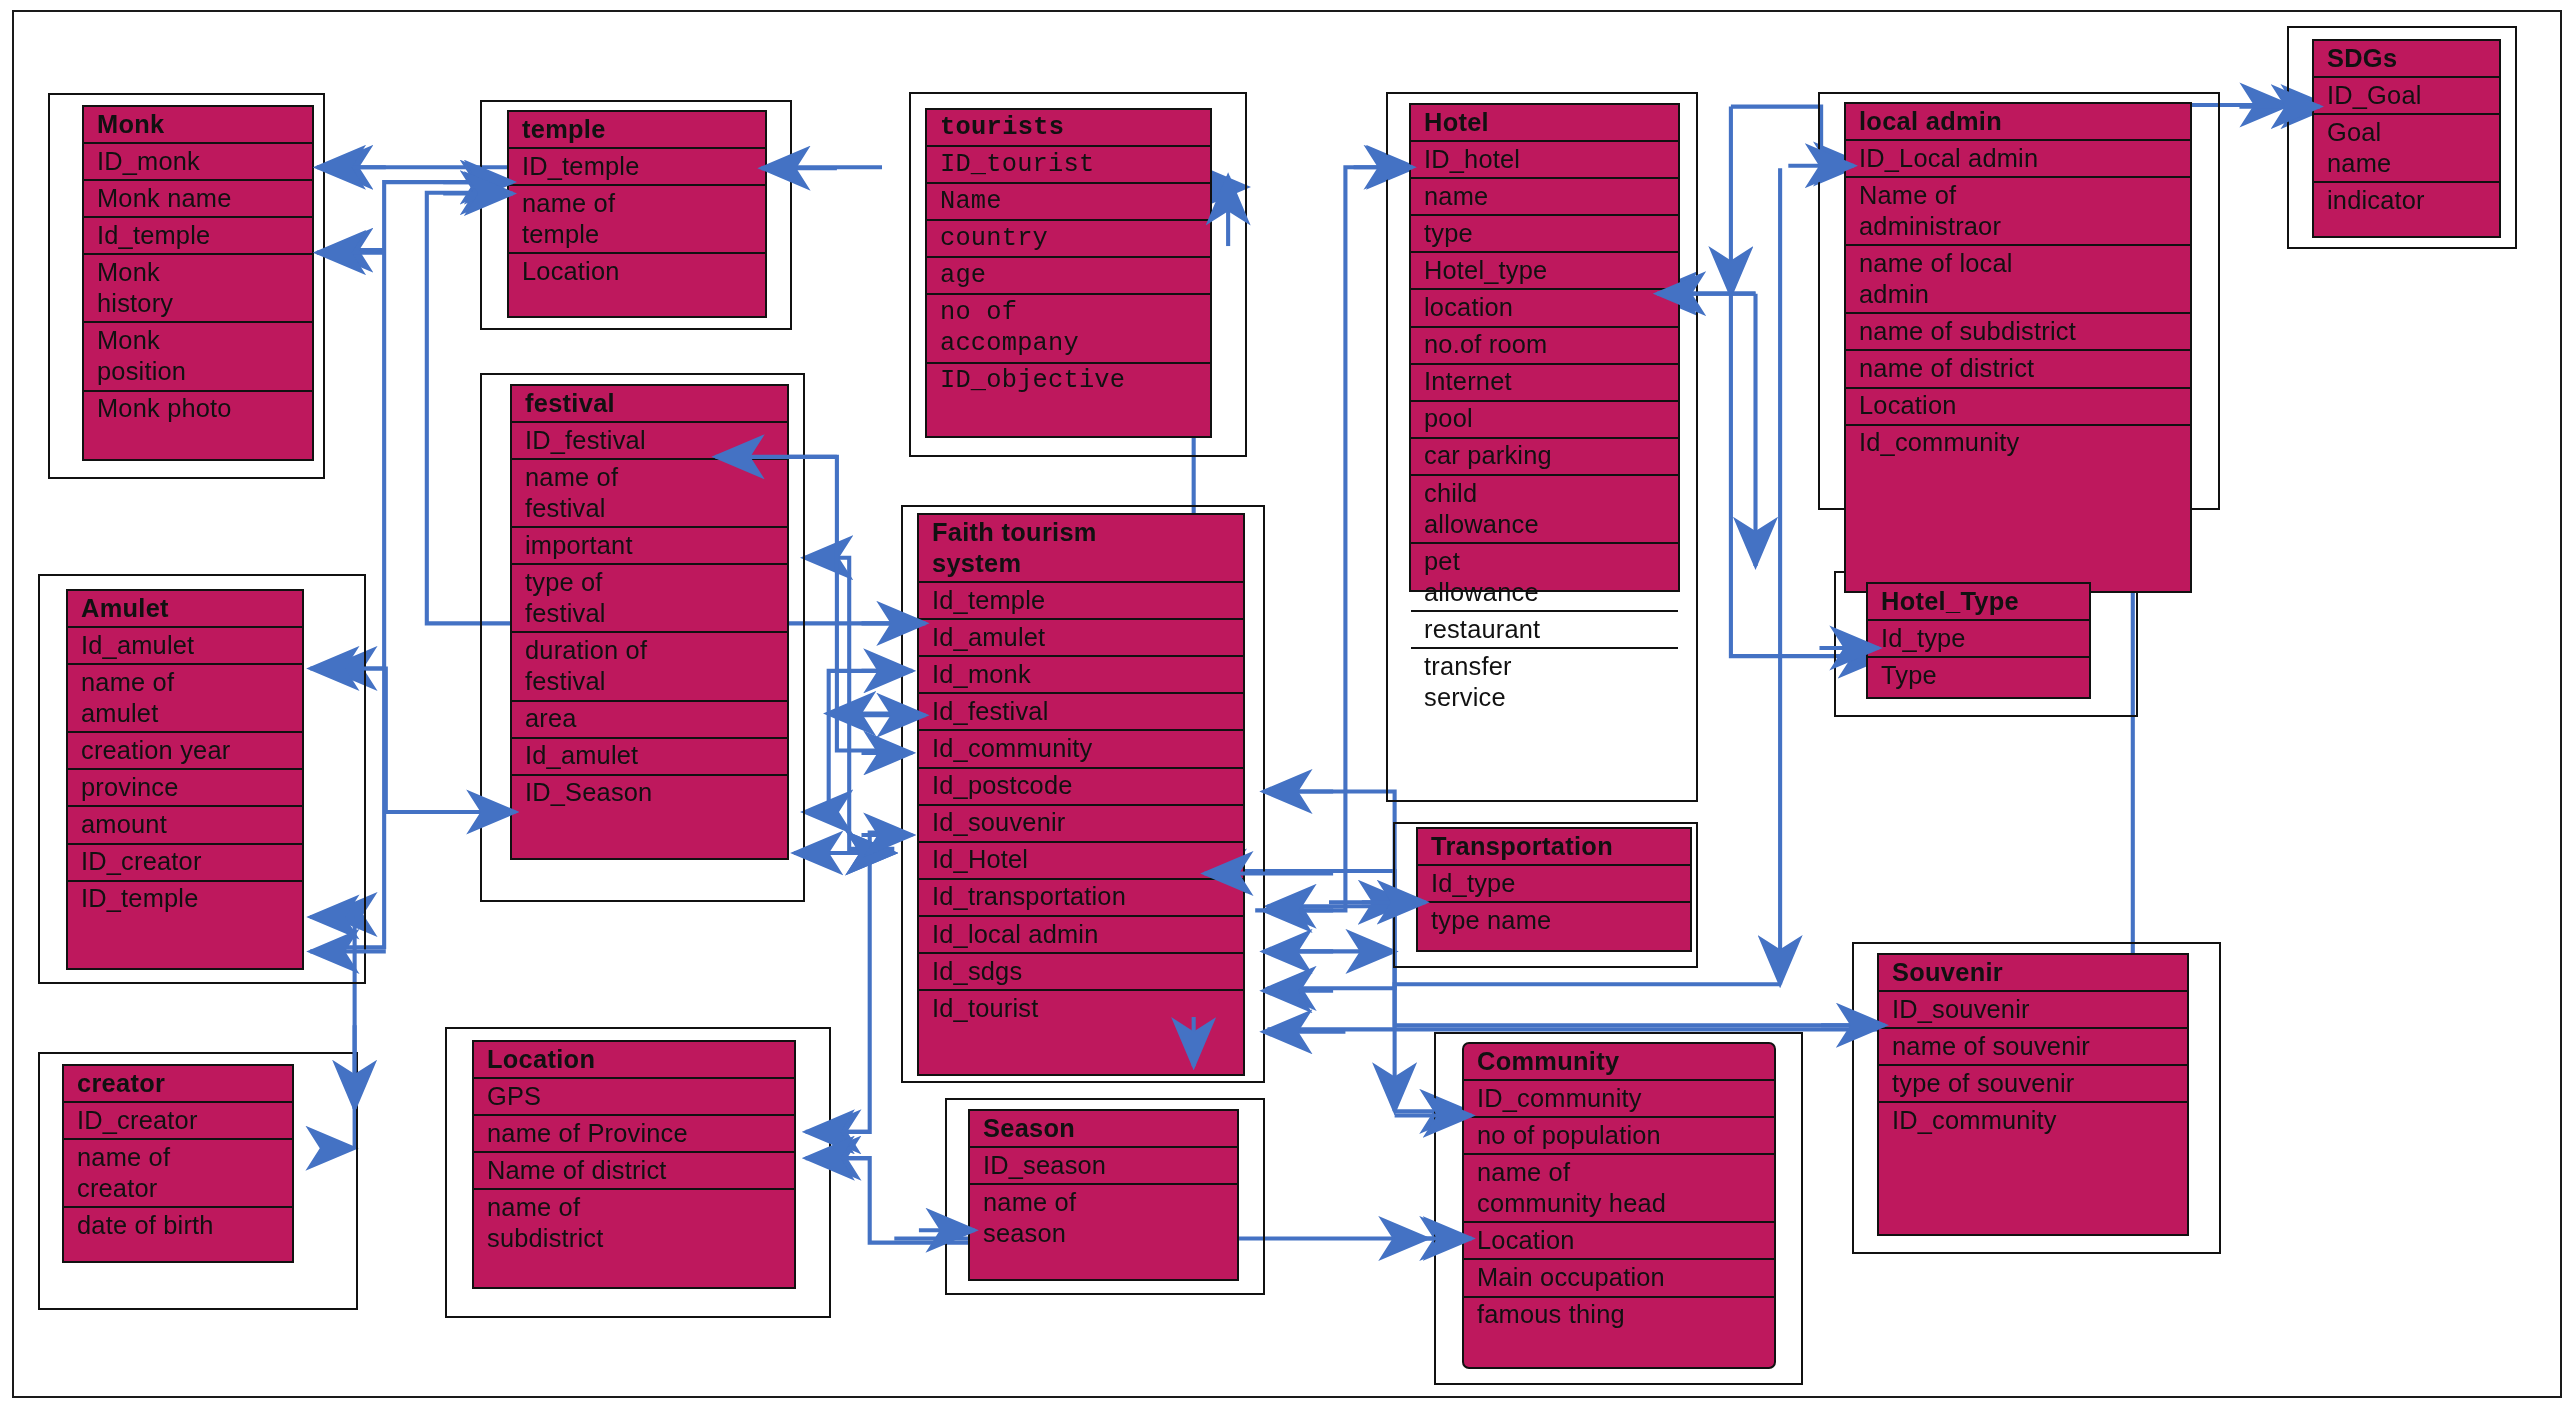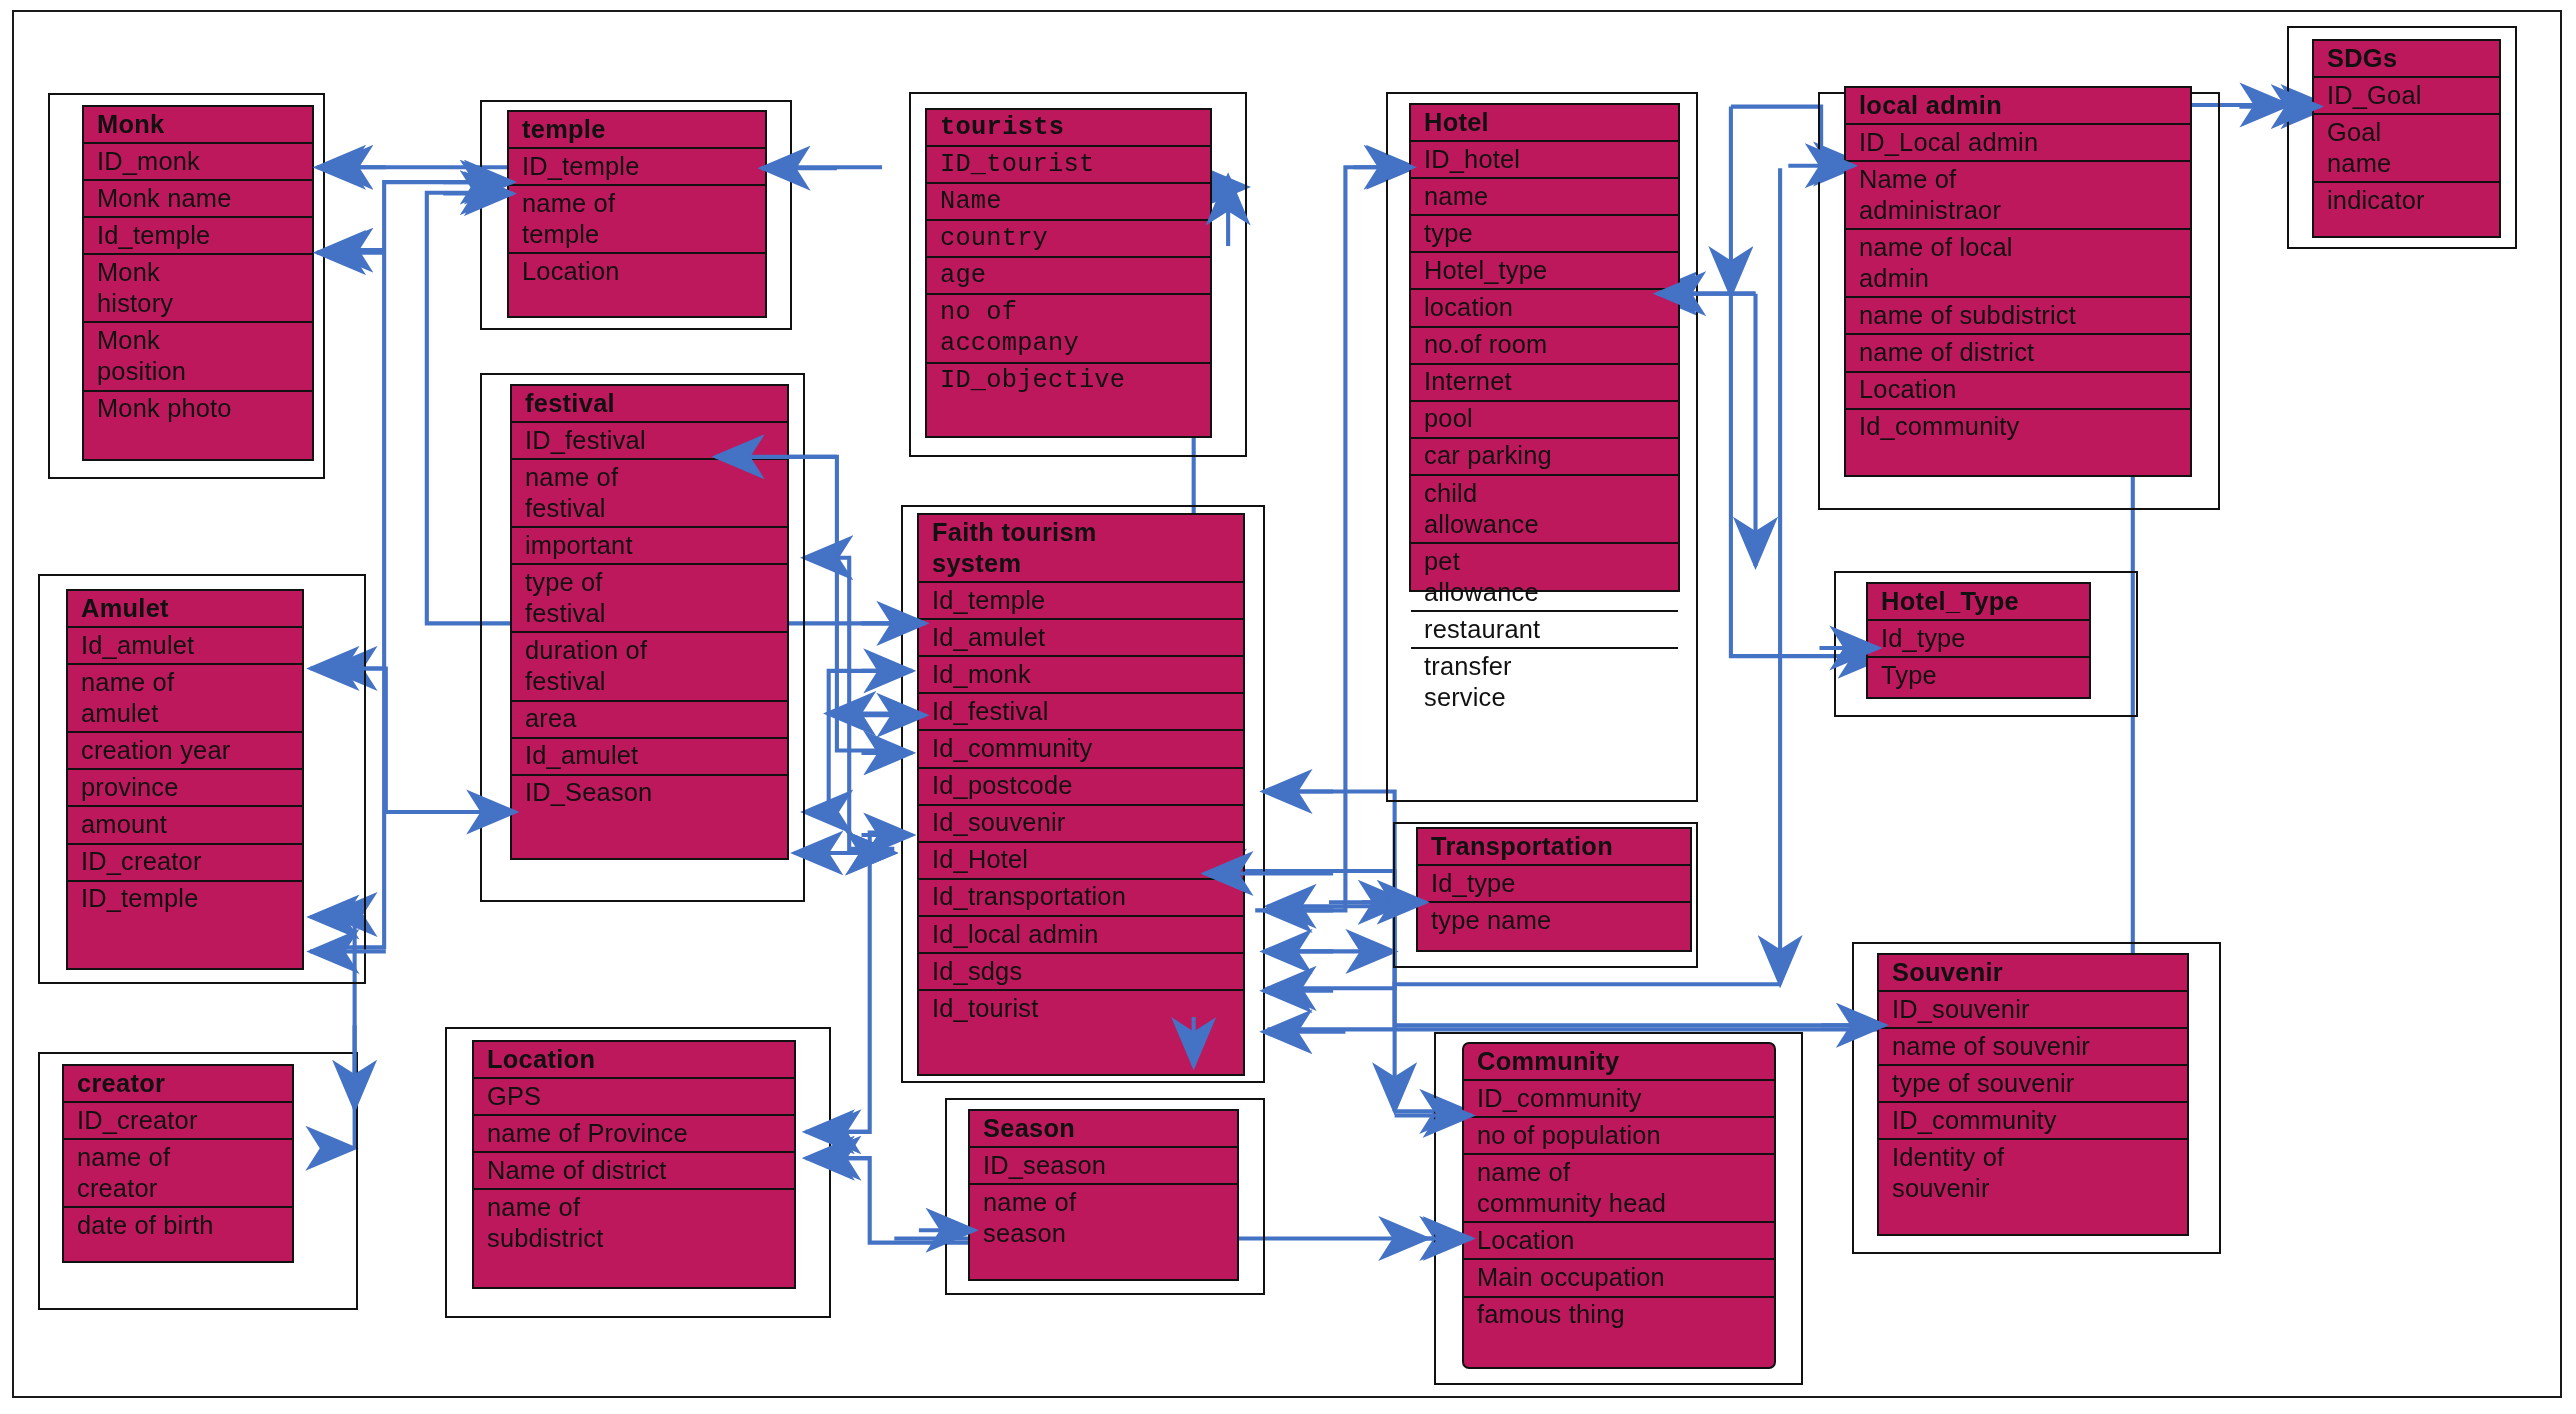--- a/index.html
+++ b/index.html
@@ -229,21 +229,21 @@
     <div class="row">child
 allowance</div>
     <div class="row">pet
 allowance</div>
     <div class="row">restaurant</div>
     <div class="row">transfer
 service</div>
   </div>
 
   <div class="entity-wrap" style="left:1818px; top:92px; width:402px; height:418px;"></div>
-  <div class="entity" style="left:1844px; top:86px; width:348px; height:391px;">
+  <div class="entity" style="left:1844px; top:102px; width:348px; height:491px;">
     <div class="row title">local admin</div>
     <div class="row">ID_Local admin</div>
     <div class="row">Name of
 administraor</div>
     <div class="row">name of local
 admin</div>
     <div class="row">name of subdistrict</div>
     <div class="row">name of district</div>
     <div class="row">Location</div>
     <div class="row">Id_community</div>
@@ -324,22 +324,20 @@
     <div class="row">type name</div>
   </div>
 
   <div class="entity-wrap" style="left:1852px; top:942px; width:369px; height:312px;"></div>
   <div class="entity" style="left:1877px; top:953px; width:312px; height:283px;">
     <div class="row title">Souvenir</div>
     <div class="row">ID_souvenir</div>
     <div class="row">name of souvenir</div>
     <div class="row">type of souvenir</div>
     <div class="row">ID_community</div>
-    <div class="row">Identity of
-souvenir</div>
   </div>
 
   <svg class="wires-top" viewBox="0 0 3140 1724">
     <defs>
       <marker id="ah2" markerWidth="13" markerHeight="11" refX="12" refY="5.5" orient="auto" markerUnits="strokeWidth">
         <path d="M0,0 L13,5.5 L0,11 L3.5,5.5 Z" fill="#4472C4"></path>
       </marker>
     </defs>
     <g stroke="#4472C4" stroke-width="5" fill="none" marker-end="url(#ah2)">
 

